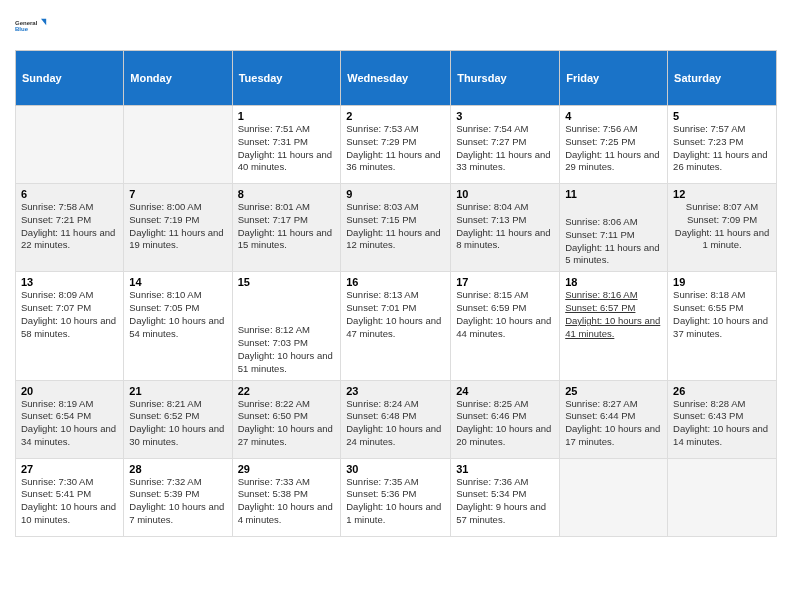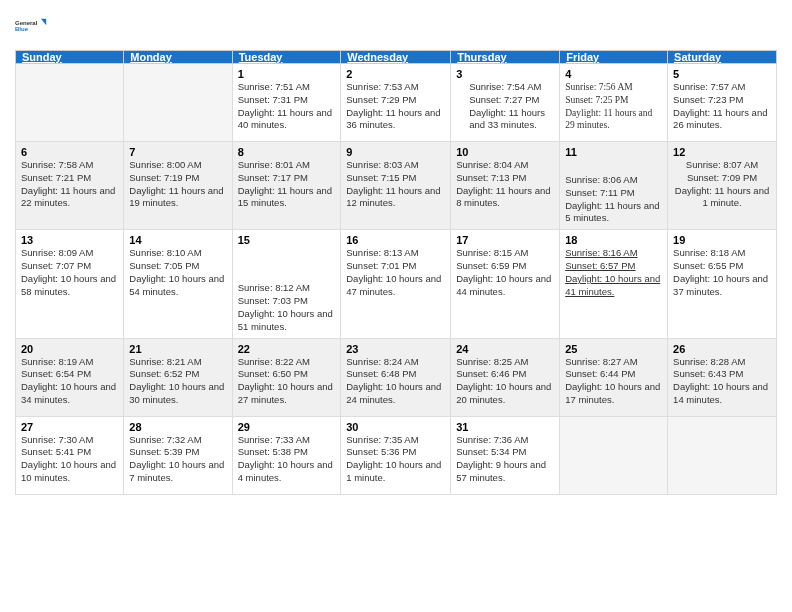--- a/index.html
+++ b/index.html
@@ -45,25 +45,24 @@
     }
     .calendar {
       width: 100%;
       border-collapse: collapse;
       font-size: 10px;
     }
     .calendar th {
       background-color: #1a73c8;
       color: #fff;
       text-align: left;
-      padding: 0 6px;
+      padding: 21px 6px;
       font-size: 11px;
       font-weight: bold;
       border: 1px solid #ccc;
-      text-decoration: underline;
     }
     .calendar td {
       vertical-align: top;
       border: 1px solid #ddd;
       padding: 4px 5px;
       width: 113px;
       height: 78px;
       background: #fff;
     }
     .calendar tr:nth-child(even) td {
@@ -131,27 +130,27 @@
 Daylight: 11 hours and 40 minutes.</div>
           </td>
           <td>
             <span class="day-number">2</span>
             <div class="day-info" style="white-space: pre-line;">Sunrise: 7:53 AM
 Sunset: 7:29 PM
 Daylight: 11 hours and 36 minutes.</div>
           </td>
           <td>
             <span class="day-number">3</span>
-            <div class="day-info" style="white-space: pre-line; margin-left: 13px;">Sunrise: 7:54 AM
+            <div class="day-info" style="white-space: pre-line;">Sunrise: 7:54 AM
 Sunset: 7:27 PM
 Daylight: 11 hours and 33 minutes.</div>
           </td>
           <td>
             <span class="day-number">4</span>
-            <div class="day-info" style="white-space: pre-line; font-family: Liberation Serif, serif;">Sunrise: 7:56 AM
+            <div class="day-info" style="white-space: pre-line;">Sunrise: 7:56 AM
 Sunset: 7:25 PM
 Daylight: 11 hours and 29 minutes.</div>
           </td>
           <td>
             <span class="day-number">5</span>
             <div class="day-info" style="white-space: pre-line;">Sunrise: 7:57 AM
 Sunset: 7:23 PM
 Daylight: 11 hours and 26 minutes.</div>
           </td>
         </tr>

